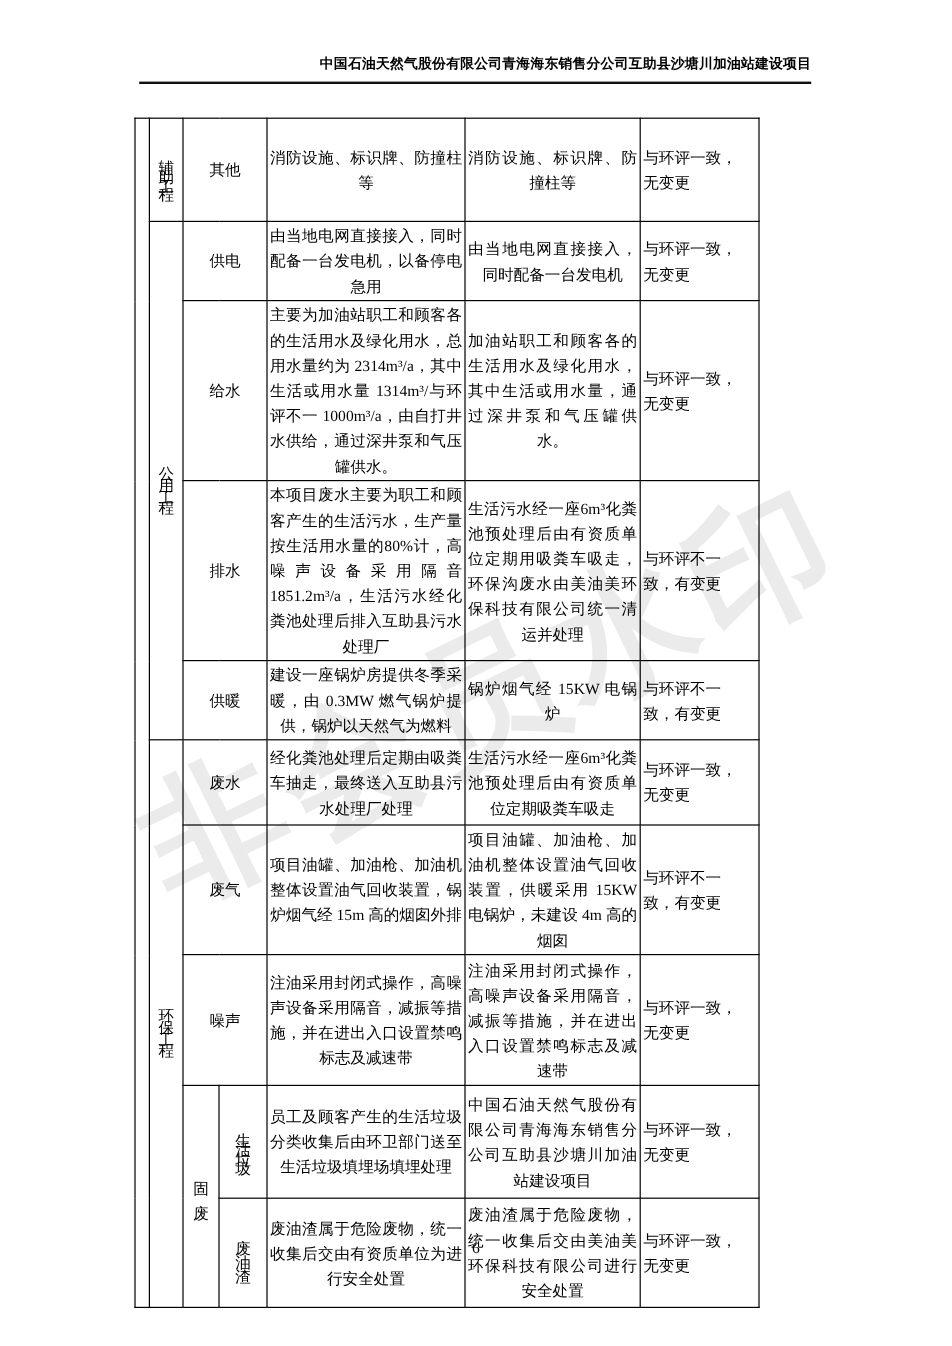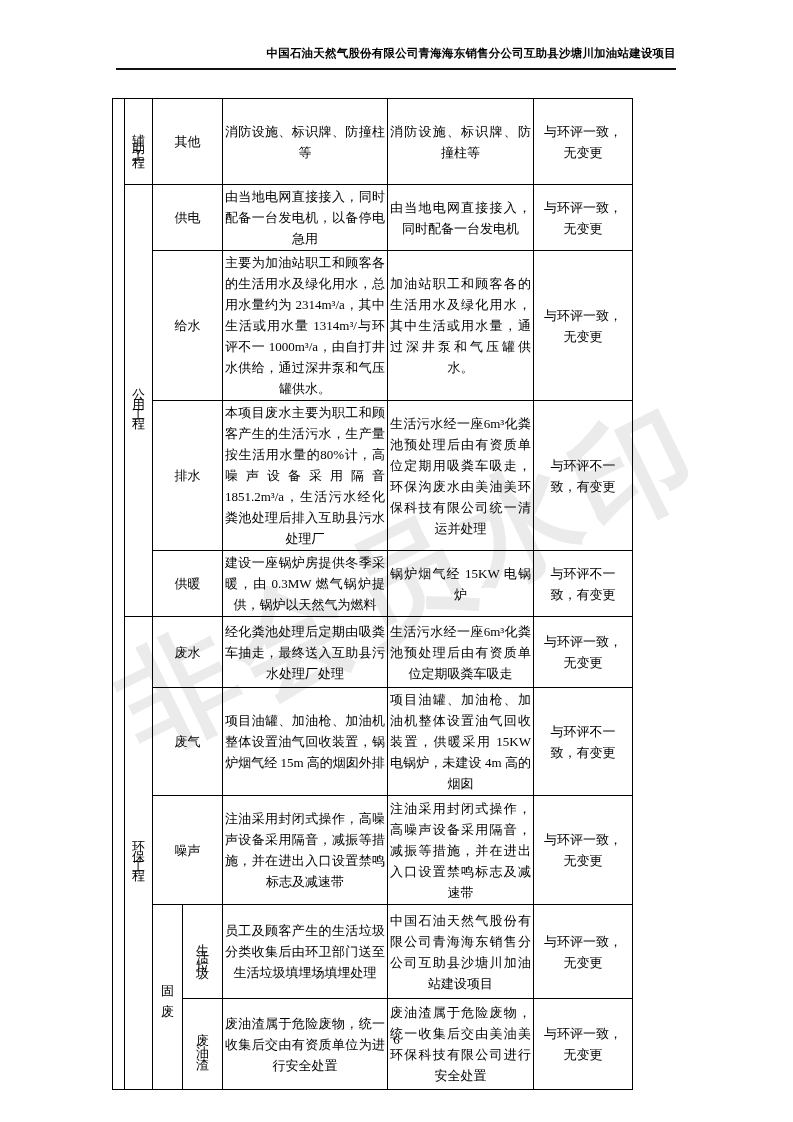--- a/index.html
+++ b/index.html
@@ -28,21 +28,21 @@
     position:absolute;left:112px;top:98px;width:520px;z-index:1;
     border-collapse:collapse;table-layout:fixed;
     font-size:13px;line-height:21px;
   }
   table.main td{
     border:1px solid #000;vertical-align:middle;
     padding:1px 2px;overflow:hidden;background:transparent;
   }
   .cell-center{text-align:center;}
   .cell-just{text-align:justify;text-align-last:center;}
-  .concl{text-align:center;white-space:pre-line;}
+  .concl{text-align:left;white-space:pre-line;}
   
   .vcell{text-align:center;}
   .vtext{
     writing-mode:vertical-lr;text-orientation:upright;
     display:inline-block;line-height:1;
   }
   .ls8{letter-spacing:8px;}
   .ls10{letter-spacing:10px;}
   .ls12{letter-spacing:12px;}
   .ls20{letter-spacing:20px;}

